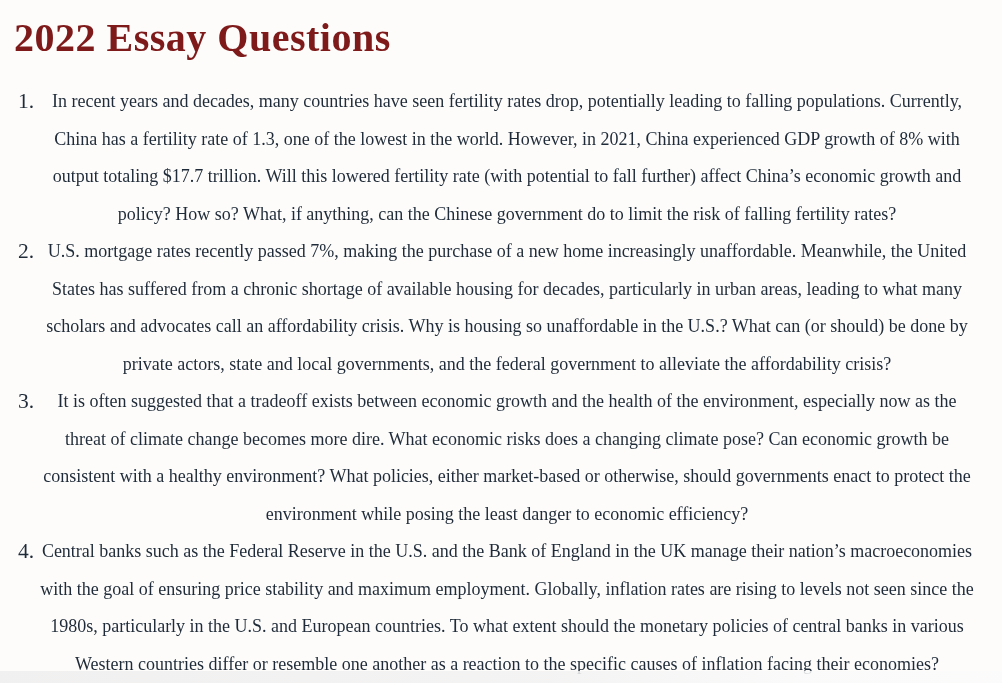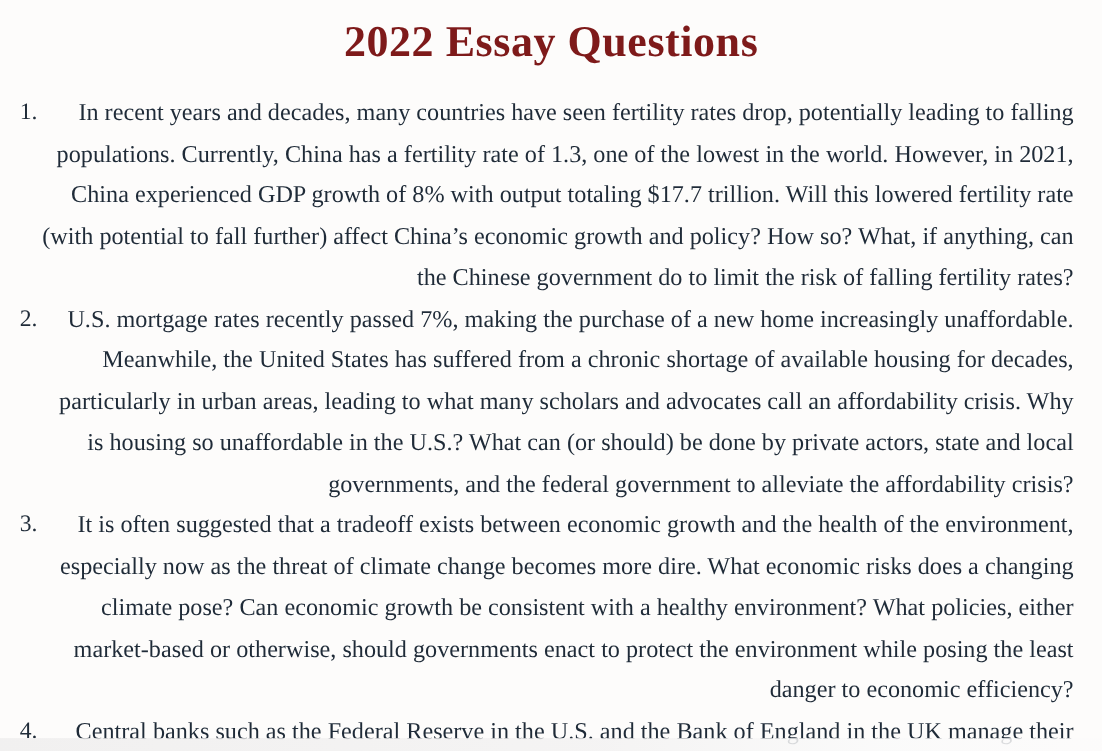--- a/index.html
+++ b/index.html
@@ -16,21 +16,21 @@
     position: relative;
   }
   .page {
     width: 1002px;
     height: 683px;
     box-sizing: border-box;
     padding: 10px 14px 0 14px;
   }
   h1.page-title {
     margin: 4px 0 22px 0;
-    text-align: center;
+    text-align: left;
     font-size: 40px;
     font-weight: bold;
     letter-spacing: 0.5px;
     color: var(--title-color, #7e1a1a);
   }
   .questions {
     width: 962px;
   }
   .q-item {
     display: flex;
@@ -39,23 +39,23 @@
   .q-num {
     flex: 0 0 auto;
     min-width: 20px;
     font-size: 21.5px;
     line-height: 37.5px;
     text-align: right;
     padding-right: 4px;
   }
   .q-text {
     flex: 1 1 auto;
-    font-size: 22px;
+    font-size: 18px;
     line-height: 37.5px;
-    text-align: right;
+    text-align: center;
   }
   .bottom-band {
     position: absolute;
     left: 0;
     bottom: 0;
     width: 1002px;
     height: 12px;
     background: linear-gradient(to right, #efeeee 0%, #f3f2f2 55%, #fafafa 80%, #fcfbfb 100%);
     opacity: 0.85;
   }

